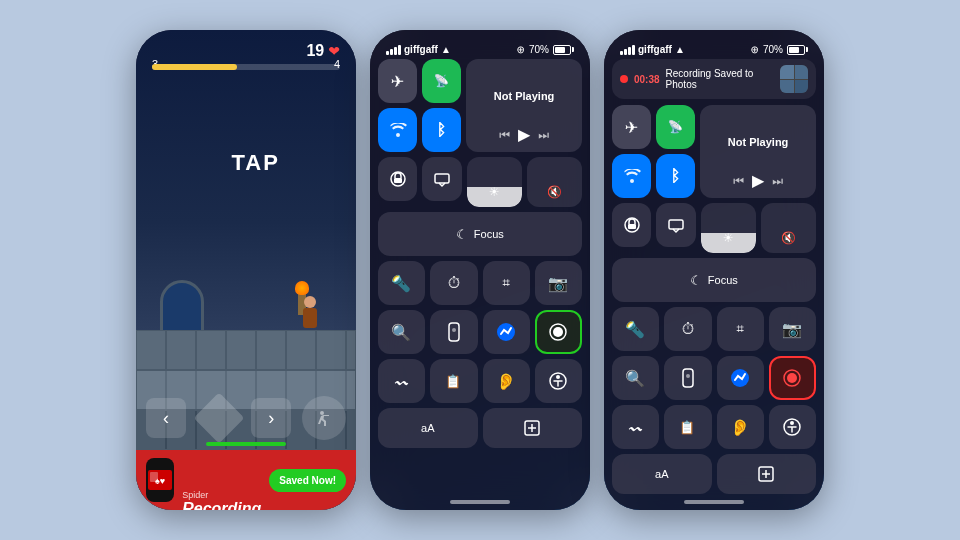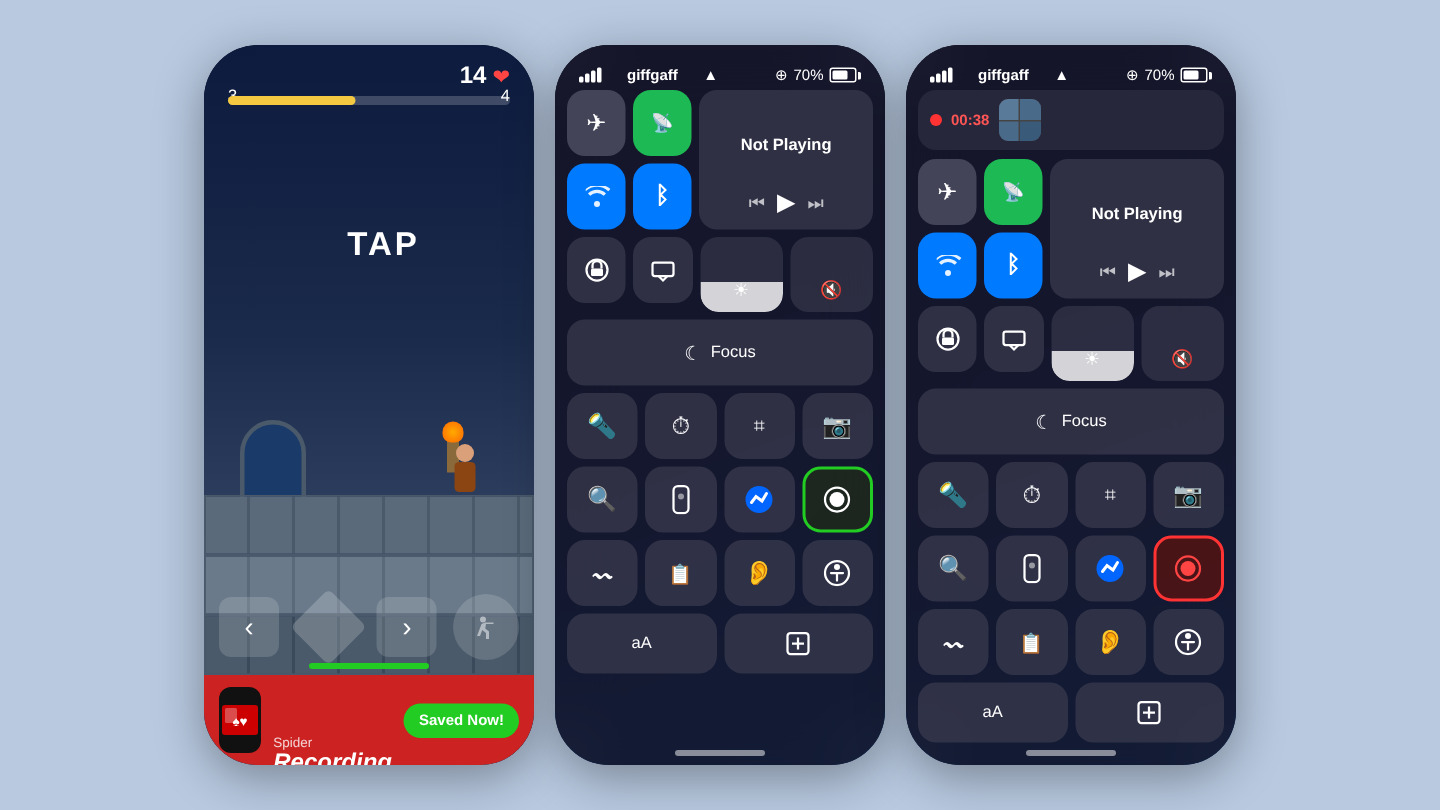--- a/index.html
+++ b/index.html
@@ -353,21 +353,21 @@
       justify-content: space-between;
       align-items: center;
       padding: 6px 8px 4px;
       font-size: 10px;
       color: white;
     }
 
     .status-left {
       display: flex;
       align-items: center;
-      gap: 17px;
+      gap: 3px;
       font-size: 10px;
       font-weight: 600;
     }
 
     .status-right {
       display: flex;
       align-items: center;
       gap: 4px;
       font-size: 10px;
     }
@@ -665,21 +665,21 @@
   </style>
 </head>
 <body>
 
 <div class="screenshots-container">
 
   <div class="phone-frame screen-game">
     <div class="game-bg"></div>
 
     <div class="game-header">
-      <span class="game-score">14</span>
+      <span class="game-score">19</span>
       <span class="heart-icon">❤</span>
     </div>
 
     <span class="progress-label-left">3</span>
     <span class="progress-label-right">4</span>
     <div class="game-progress-bar">
       <div class="progress-fill"></div>
     </div>
 
     <div class="game-scene">
@@ -931,20 +931,21 @@
               <div class="battery-fill" style="width:70%"></div>
             </div>
             <div class="battery-tip"></div>
           </div>
         </div>
       </div>
 
       <div class="notification-banner">
         <div class="notif-dot"></div>
         <span class="notif-time">00:38</span>
+        <span class="notif-text">Recording Saved to Photos</span>
         <div class="notif-thumb">
           <div class="notif-thumb-cell" style="background:#5a7a9a;"></div>
           <div class="notif-thumb-cell" style="background:#4a6a8a;"></div>
           <div class="notif-thumb-cell" style="background:#4a6a8a;"></div>
           <div class="notif-thumb-cell" style="background:#3a5a7a;"></div>
         </div>
       </div>
 
       <div class="cc-connectivity">
         <div class="cc-connectivity-left">

